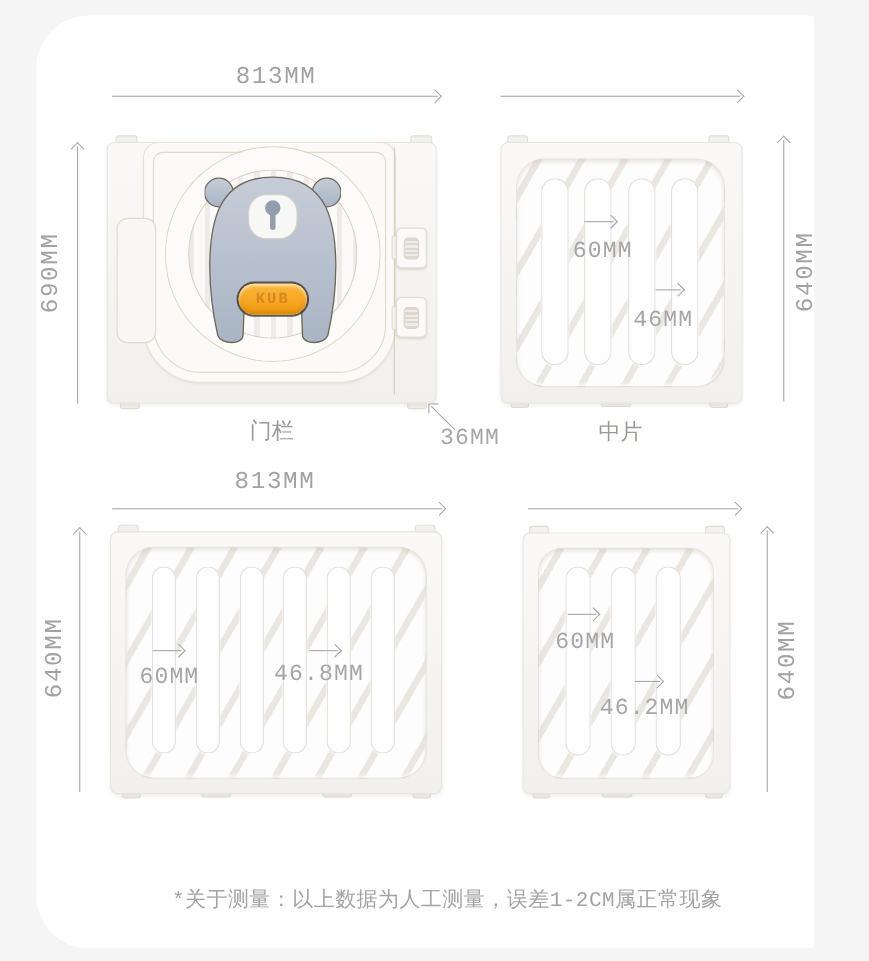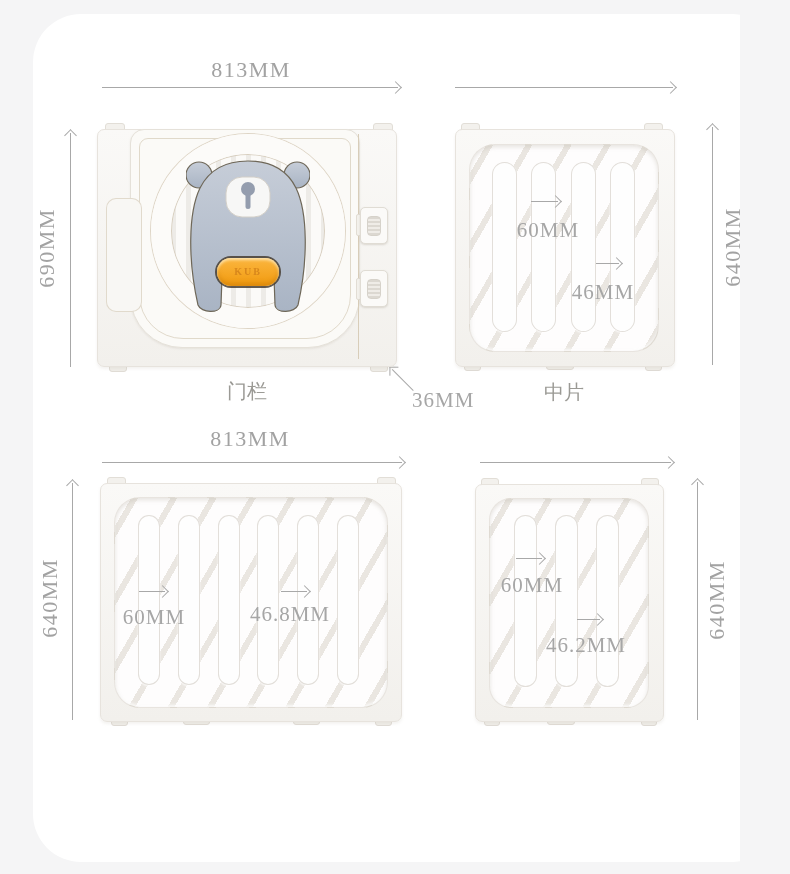--- a/index.html
+++ b/index.html
@@ -1,17 +1,17 @@
 <!DOCTYPE html>
 <html><head>
 <meta charset="utf-8">
 <style>
   html,body{margin:0;padding:0;background:#f5f5f6;}
   .stage{position:relative;width:740px;height:874px;background:#f5f5f6;overflow:hidden;
-         font-family:Liberation Serif, serif;}
+         font-family:Liberation Mono, monospace;}
   .card{position:absolute;left:33px;top:14px;width:747px;height:848px;background:#ffffff;border-radius:48px;}
 
   
   .dim-text{position:absolute;width:160px;text-align:center;font-size:22px;line-height:22px;
             color:#a2a2a2;letter-spacing:1.5px;}
   .dim-text.vert{transform:rotate(-90deg);}
   .arrow-h{position:absolute;border-top:1.5px solid #a8a8a8;height:0;}
   .arrow-h::after{content:"";position:absolute;right:-2px;top:-4.9px;width:8px;height:8px;
             border-top:1.5px solid #a8a8a8;border-right:1.5px solid #a8a8a8;transform:rotate(45deg);}
   .arrow-v{position:absolute;border-left:1.5px solid #a8a8a8;width:0;}
@@ -46,21 +46,21 @@
         border:1px solid rgba(222,214,200,0.9);border-radius:10px;background:#f8f7f4;}
   .arch{position:absolute;left:151px;top:134px;width:194px;height:194px;border-radius:50%;z-index:3;
         background:repeating-linear-gradient(90deg,#edebe7 0 5px,#fbfaf8 5px 15px);
         border:20px solid #fcfbf9;box-sizing:border-box;
         box-shadow:0 0 0 1px #ded5c6,inset 0 0 0 1px #d8cfc0;}
   .bear{position:absolute;left:186px;top:155px;z-index:4;}
   .badge{position:absolute;left:217px;top:258px;width:62px;height:28px;z-index:5;
         background:linear-gradient(180deg,#fbb640,#f19a0e);border-radius:999px;
         box-shadow:0 0 0 2px rgba(70,62,52,0.85),inset 0 2px 3px rgba(255,236,190,0.85),
                    inset 0 -3px 4px rgba(198,120,8,0.5);
-        color:#d8871c;font-weight:800;font-size:10px;letter-spacing:2px;text-align:center;line-height:28px;}
+        color:#d8871c;font-weight:800;font-size:14px;letter-spacing:2px;text-align:center;line-height:28px;}
   .latch{position:absolute;width:26px;height:35px;z-index:5;background:#fbfaf8;
         border:1px solid #e0dcd4;border-radius:5px;box-shadow:0 1px 2px rgba(170,160,145,0.35);}
   .latch .grip{position:absolute;left:6px;top:8px;width:12px;height:18px;border-radius:4px;
         background:repeating-linear-gradient(0deg,#dcd8d1 0 2px,#efece7 2px 4px);
         border:1px solid #d6d2ca;}
   .latch-link{position:absolute;width:10px;height:20px;background:#f3f1ec;border:1px solid #e2ddd4;
         border-radius:2px;z-index:4;}
   .seam{position:absolute;left:358px;top:134px;width:0;height:225px;border-left:1px solid #d8cdb9;z-index:3;}
 
   .footnote{position:absolute;left:33px;top:805px;width:747px;text-align:center;
@@ -111,21 +111,21 @@
       <span class="grip"></span>
     </div>
   <div class="latch-link" style="left:356px;top:278px;"></div>
   <div class="latch" style="left:360px;top:270px;">
       <span class="grip"></span>
     </div>
 
   <div class="cn-label" style="left:167px;top:378px;">门栏</div>
 
   <div class="arrow-h" style="left:413px;top:391px;width:30px;transform:rotate(-135deg);transform-origin:0 0;"></div>
-  <div class="slot-label" style="left:412px;top:389px;text-align:left;">36MM</div>
+  <div class="slot-label" style="left:400px;top:389px;text-align:left;">36MM</div>
 
   <div class="arrow-h" style="left:455px;top:87px;width:218px;"></div>
   <div class="dim-text vert" style="left:653px;top:236px;">640MM</div>
   <div class="arrow-v" style="left:712px;top:127px;height:238px;"></div>
 
   <div class="tab" style="left:461px;top:123px;width:17px;height:10px;"></div>
   <div class="tab" style="left:644px;top:123px;width:17px;height:10px;"></div>
   <div class="foot" style="left:464px;top:361px;width:15px;height:8px;"></div>
   <div class="foot" style="left:645px;top:361px;width:15px;height:8px;"></div>
   <div class="foot" style="left:546px;top:362px;width:26px;height:6px;"></div>
@@ -177,13 +177,14 @@
   <div class="panel" style="left:475px;top:484px;width:187px;height:236px;"></div>
   <div class="face" style="left:489px;top:498px;width:158px;height:208px;border-radius:22px;"></div>
   <div class="slot" style="left:514px;top:515px;width:23px;height:172px;"></div>
   <div class="slot" style="left:555px;top:515px;width:23px;height:172px;"></div>
   <div class="slot" style="left:596px;top:515px;width:23px;height:172px;"></div>
   <div class="arrow-h" style="left:516px;top:558px;width:26px;z-index:4;"></div>
   <div class="slot-label" style="left:477px;top:574px;z-index:4;">60MM</div>
   <div class="arrow-h" style="left:577px;top:619px;width:23px;z-index:4;"></div>
   <div class="slot-label" style="left:531px;top:634px;z-index:4;">46.2MM</div>
 
+  <div class="footnote">*关于测量：以上数据为人工测量，误差1-2CM属正常现象</div>
 </div>
 
 </body></html>

